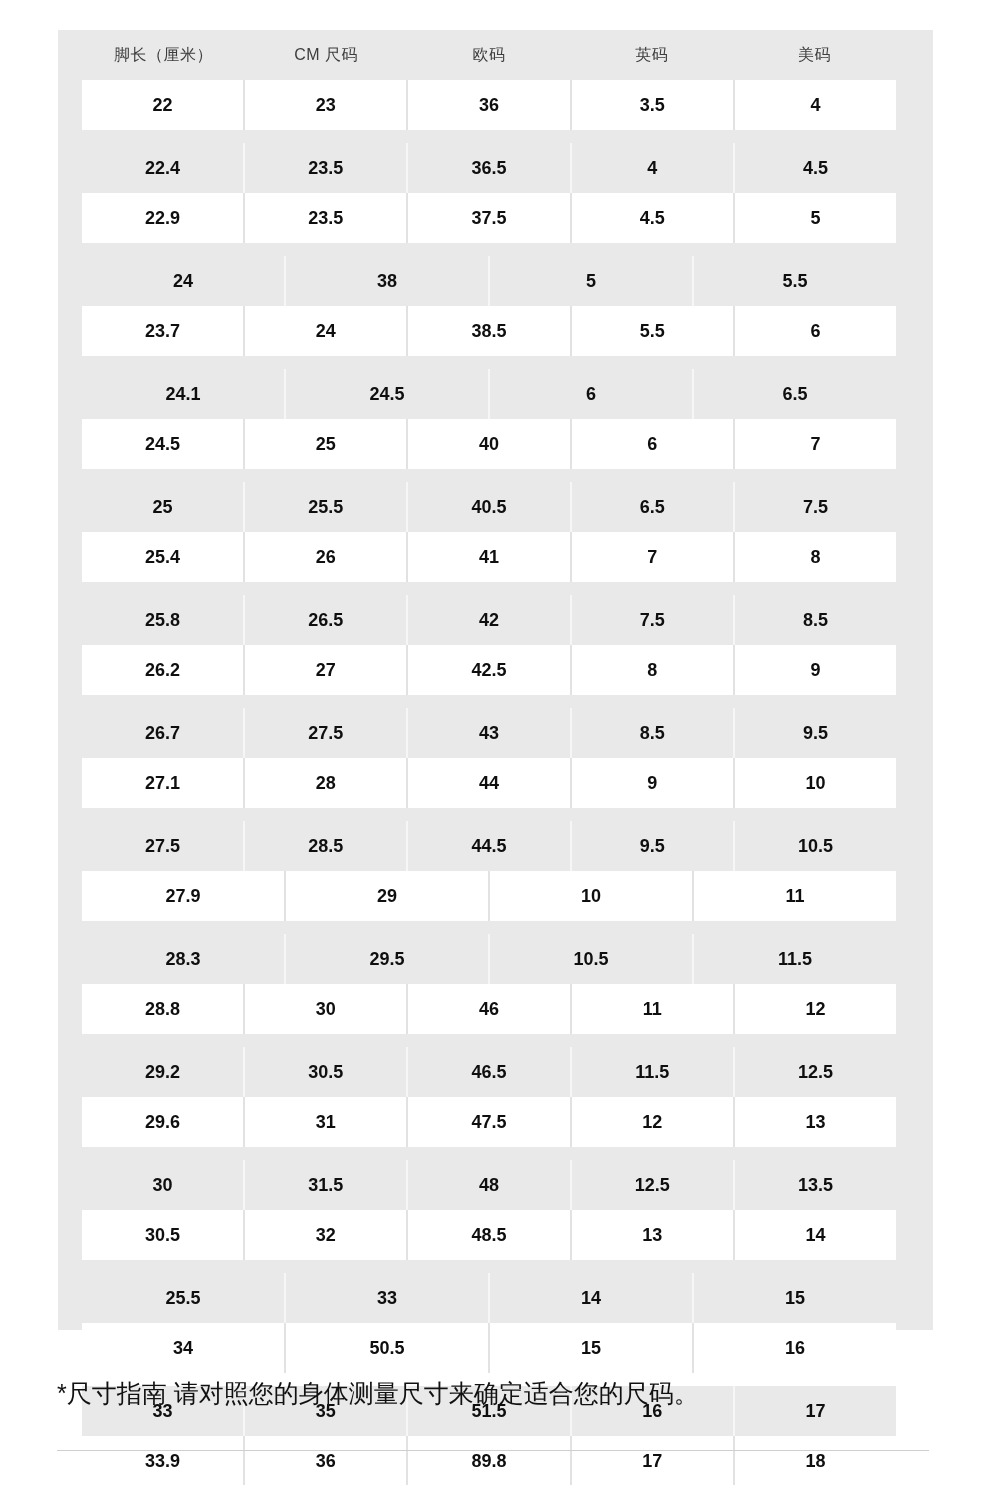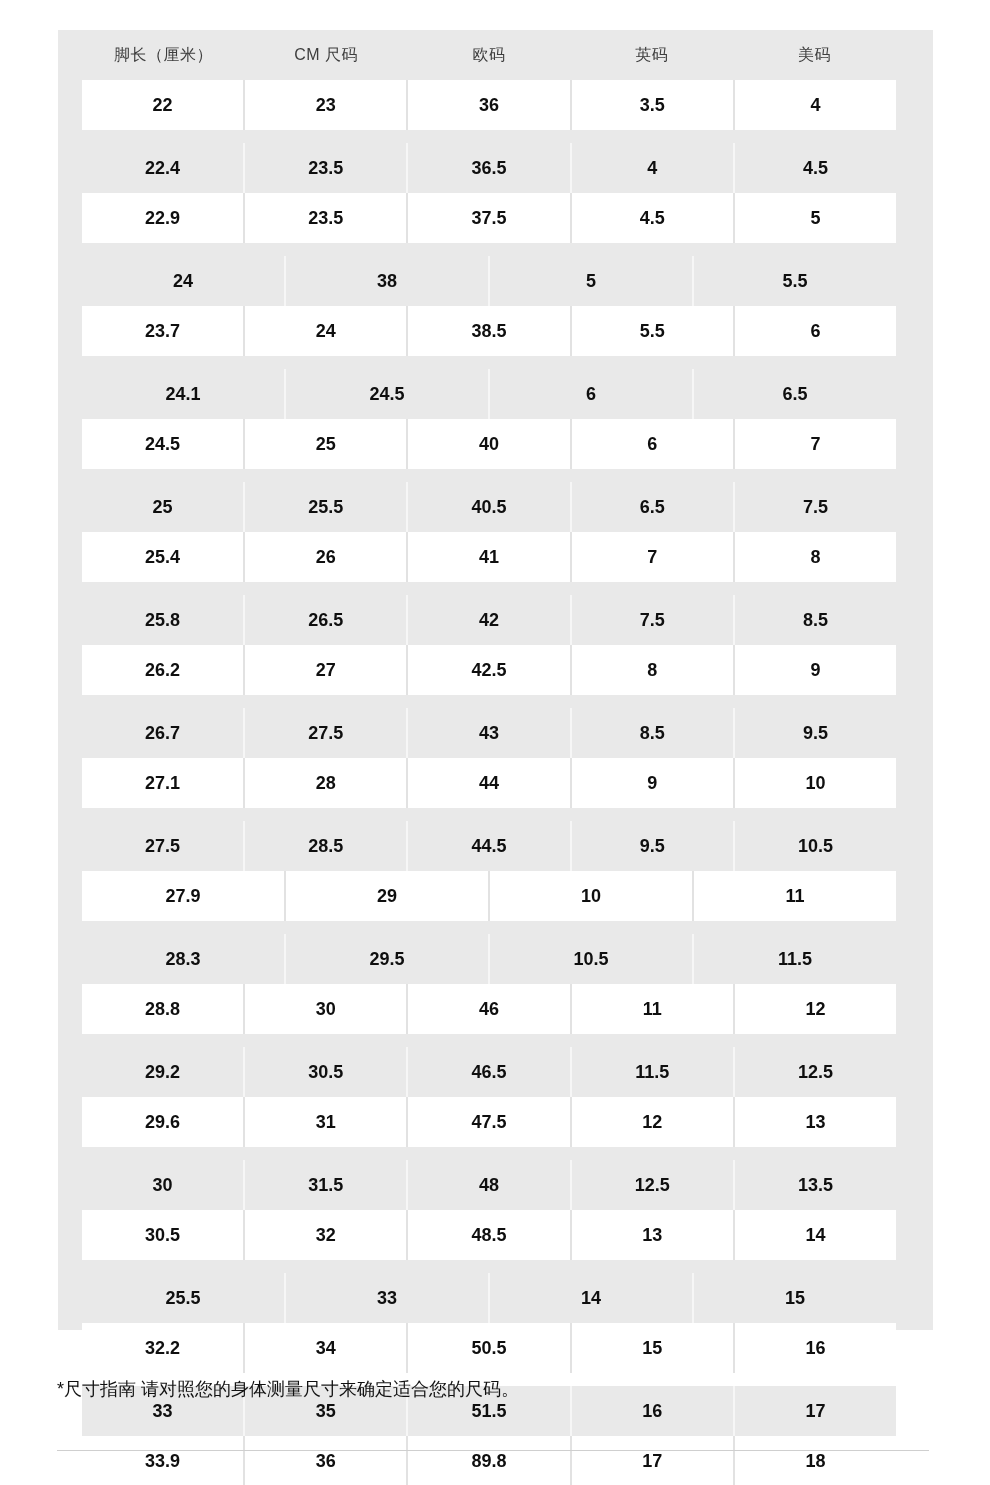--- a/index.html
+++ b/index.html
@@ -60,21 +60,21 @@
     font-size: 18px;
     font-weight: 700;
     color: var(--cell-text);
   }
   .row.white .cell + .cell { border-left: 2px solid var(--sep-on-white); }
   .row.gray  .cell + .cell { border-left: 2px solid var(--sep-on-gray); }
   .footnote {
     position: absolute;
     left: 57px;
     top: 1377px;
-    font-size: 18px;
+    font-size: 25px;
     font-weight: 400;
     color: var(--footnote-text);
     white-space: nowrap;
   }
   .divider {
     position: absolute;
     left: 57px;
     top: 1450px;
     width: 872px;
     height: 1px;
@@ -238,21 +238,20 @@
           <div class="cell">13</div>
           <div class="cell">14</div>
         </div>
         <div class="row gray">
           <div class="cell">25.5</div>
           <div class="cell">33</div>
           <div class="cell">14</div>
           <div class="cell">15</div>
         </div>
         <div class="row white">
-          <div class="cell">32.2</div>
           <div class="cell">34</div>
           <div class="cell">50.5</div>
           <div class="cell">15</div>
           <div class="cell">16</div>
         </div>
         <div class="row gray">
           <div class="cell">33</div>
           <div class="cell">35</div>
           <div class="cell">51.5</div>
           <div class="cell">16</div>

